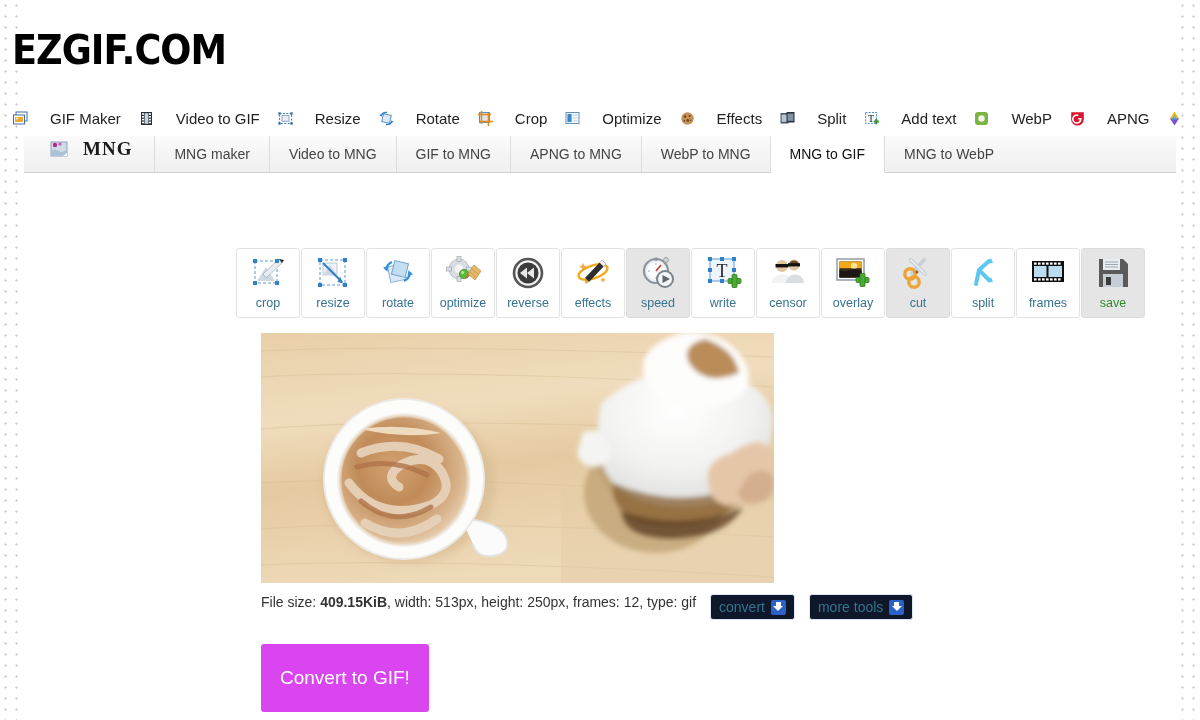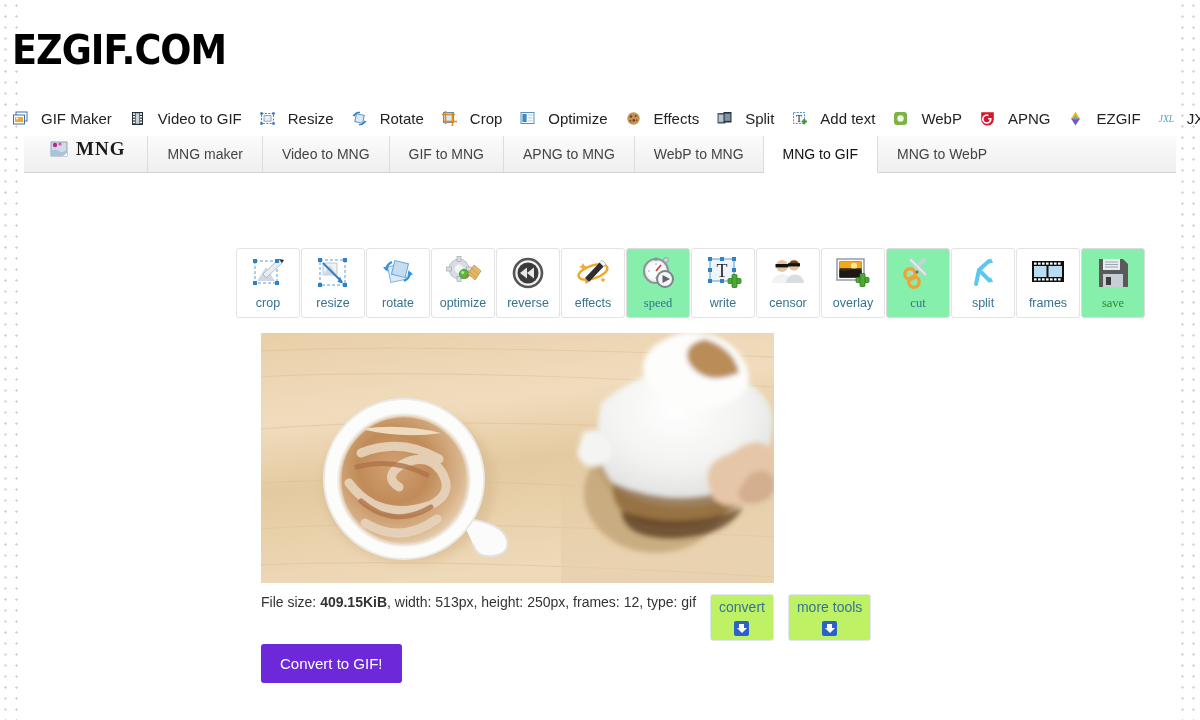--- a/index.html
+++ b/index.html
@@ -34,41 +34,41 @@
     font-weight:bold; font-size:14.5px; letter-spacing:0.5px;
     color:#000; line-height:16px; margin-top:2px;
   }
 
   
   .mainnav {
     position:absolute; left:12px; top:104px; width:1130px; height:28px;
     display:flex; align-items:center; gap:0px;
   }
   .mainnav a {
-    display:flex; align-items:center; gap:12px;
+    display:flex; align-items:center; gap:21px;
     font-size:15px; color:#222; text-decoration:none;
     padding:0 9px 0 0; margin-right:8px; white-space:nowrap;
   }
   .mainnav a:first-child { padding-left:0; }
   .nico { width:17px; height:17px; flex:0 0 17px; display:block; position:relative; }
 
   
   .subnav {
     position:absolute; left:0px; top:136px; width:1152px; height:37px;
     background:linear-gradient(#fbfbfb,#efefef);
     border-bottom:1px solid #d2d2d2;
     display:flex; align-items:stretch;
   }
   .subnav .tab {
     display:flex; align-items:center; justify-content:center;
     padding:0 19px; font-size:14px; color:#444; text-decoration:none;
     border-right:1px solid #dcdcdc; white-space:nowrap;
   }
   .subnav .tab.logo-tab {
-    padding:0 22px 11px 25px; gap:7px;
+    padding:0 22px 11px 25px; gap:14px;
   }
   .subnav .tab.logo-tab .mng-word {
     font-family:"Liberation Serif", serif; font-weight:bold;
     font-size:19px; letter-spacing:1px; color:#1a1a1a;
   }
   .subnav .tab.active {
     background:#fff; color:#111;
     border-bottom:1px solid #fff;
     margin-bottom:-1px;
   }
@@ -84,21 +84,21 @@
     position:absolute; left:236px; top:248px;
     display:flex; gap:0px; align-items:flex-start;
   }
   .tool {
     width:64px; height:70px;
     display:flex; flex-direction:column; align-items:center; justify-content:flex-start;
     padding-top:5px;
     border:1px solid #e3e3e3; border-radius:3px;
     background:#fff; margin-right:1px; text-decoration:none;
   }
-  .tool.hl { background:#86efac; border-color:#dcdcdc;font-family:Liberation Serif, serif; }
+  .tool.hl { background:#e5e5e5; border-color:#dcdcdc; }
   .tool .glyph { width:42px; height:40px; position:relative; }
   .tool .tlabel { font-size:12.5px; color:#36738f; margin-top:2px; }
   .tool .tlabel.green { color:#2e8b2e; }
 
   
   .preview {
     position:absolute; left:261px; top:333px; width:513px; height:250px;
     overflow:hidden;
   }
 
@@ -106,42 +106,42 @@
   .fileinfo {
     position:absolute; left:261px; top:594px;
     display:flex; align-items:flex-start; gap:0;
     font-size:14px; color:#333;
   }
   .fileinfo .lbl { white-space:pre; }
   .fileinfo b { font-weight:bold; }
   .minibtn {
     display:inline-flex; align-items:center; gap:6px;
     margin-left:14px; padding:4px 8px;
-    background:#bef264; border:1px solid #dde6f2; border-radius:3px;
-    font-size:14px; color:#36738f; text-decoration:none;flex-direction:column;
+    background:#0f172a; border:1px solid #dde6f2; border-radius:3px;
+    font-size:14px; color:#36738f; text-decoration:none;
   }
   .dlicon {
     width:15px; height:15px; border-radius:2px;
     background:#2b62c9; position:relative; display:inline-block;
   }
   .dlicon:before {
     content:""; position:absolute; left:5px; top:2.5px;
     width:5px; height:5px; background:#fff;
   }
   .dlicon:after {
     content:""; position:absolute; left:2.5px; top:6.5px;
     width:0; height:0; border-left:5px solid transparent;
     border-right:5px solid transparent; border-top:5.5px solid #fff;
   }
 
   
   .convert-btn {
     position:absolute; left:261px; top:644px;
-    padding:11px 19px; background:#6d28d9; color:#fff;
-    border:none; border-radius:3px; font-size:15px;
+    padding:23px 19px; background:#d946ef; color:#fff;
+    border:none; border-radius:3px; font-size:19px;
     font-family:"Liberation Sans", sans-serif; cursor:pointer;
   }
 
   .output-title {
     position:absolute; left:261px; top:697px;
     font-size:26px; color:#444; font-weight:normal;
   }
 </style>
 </head>
 <body>

